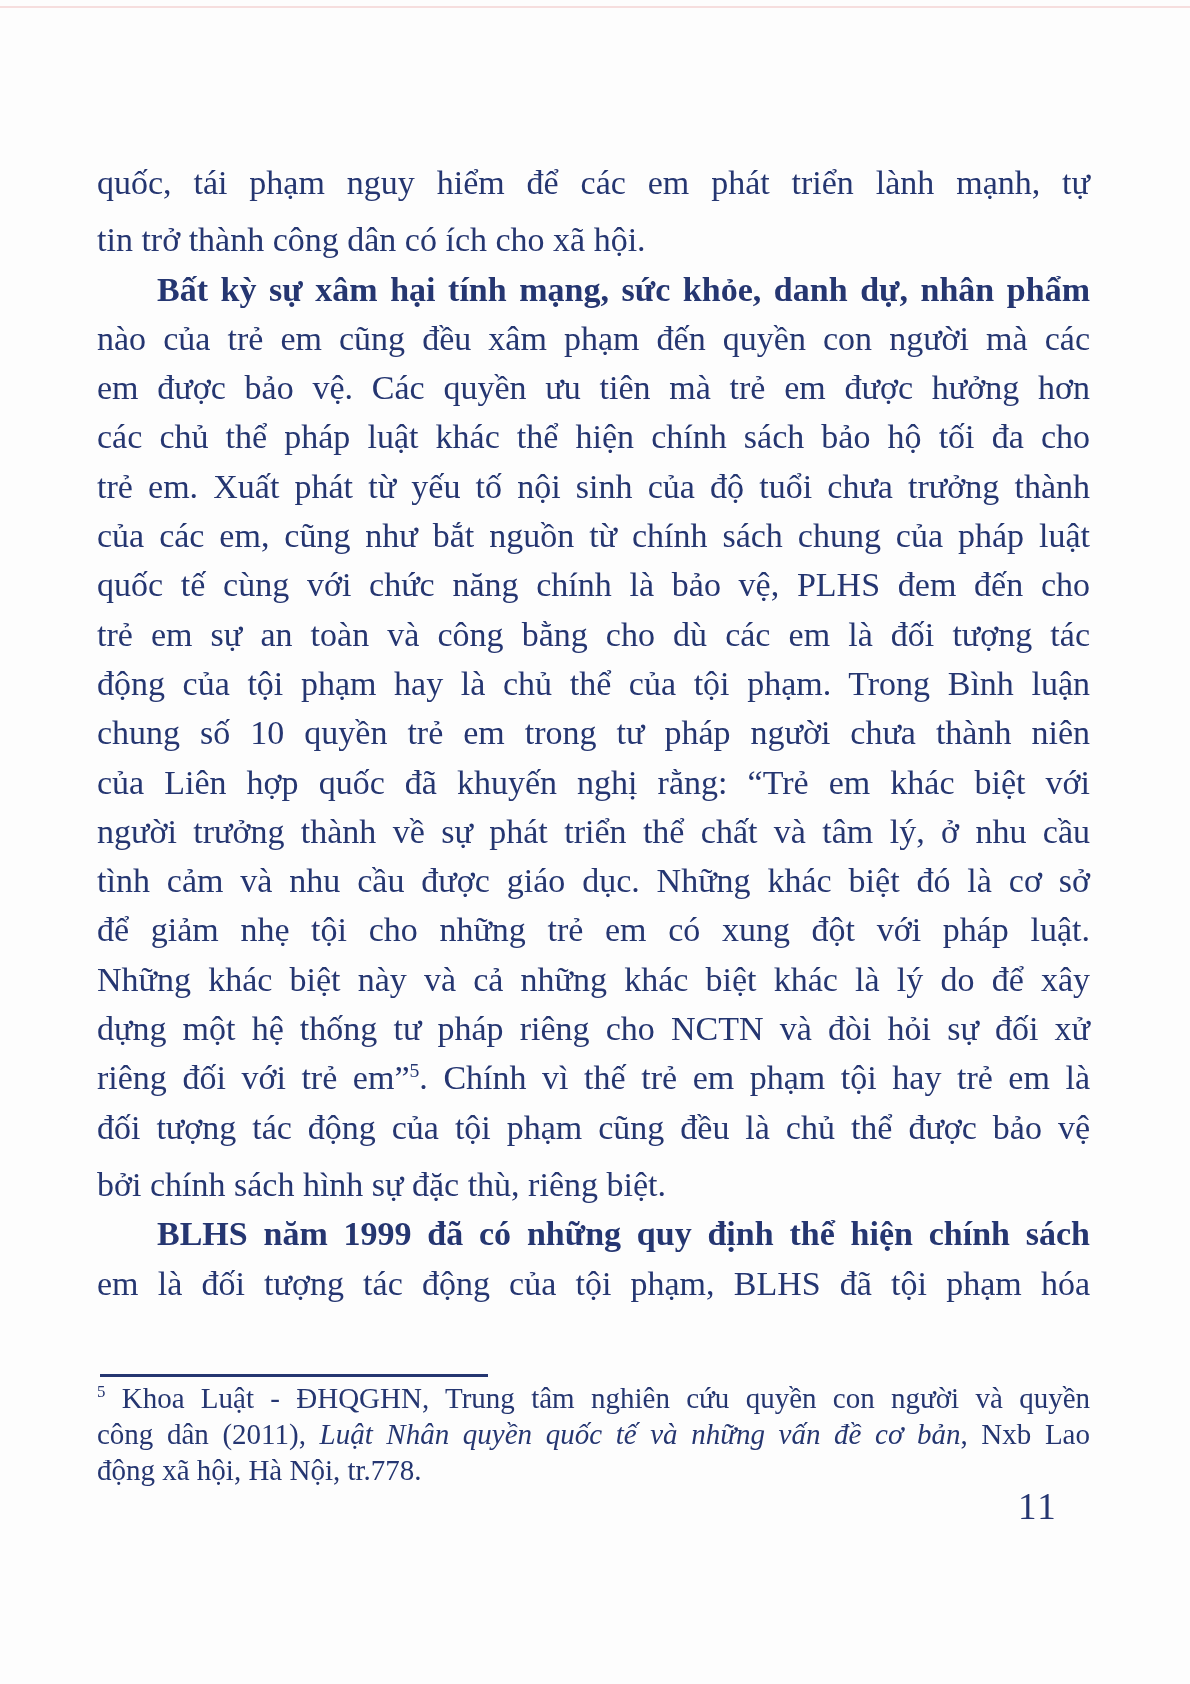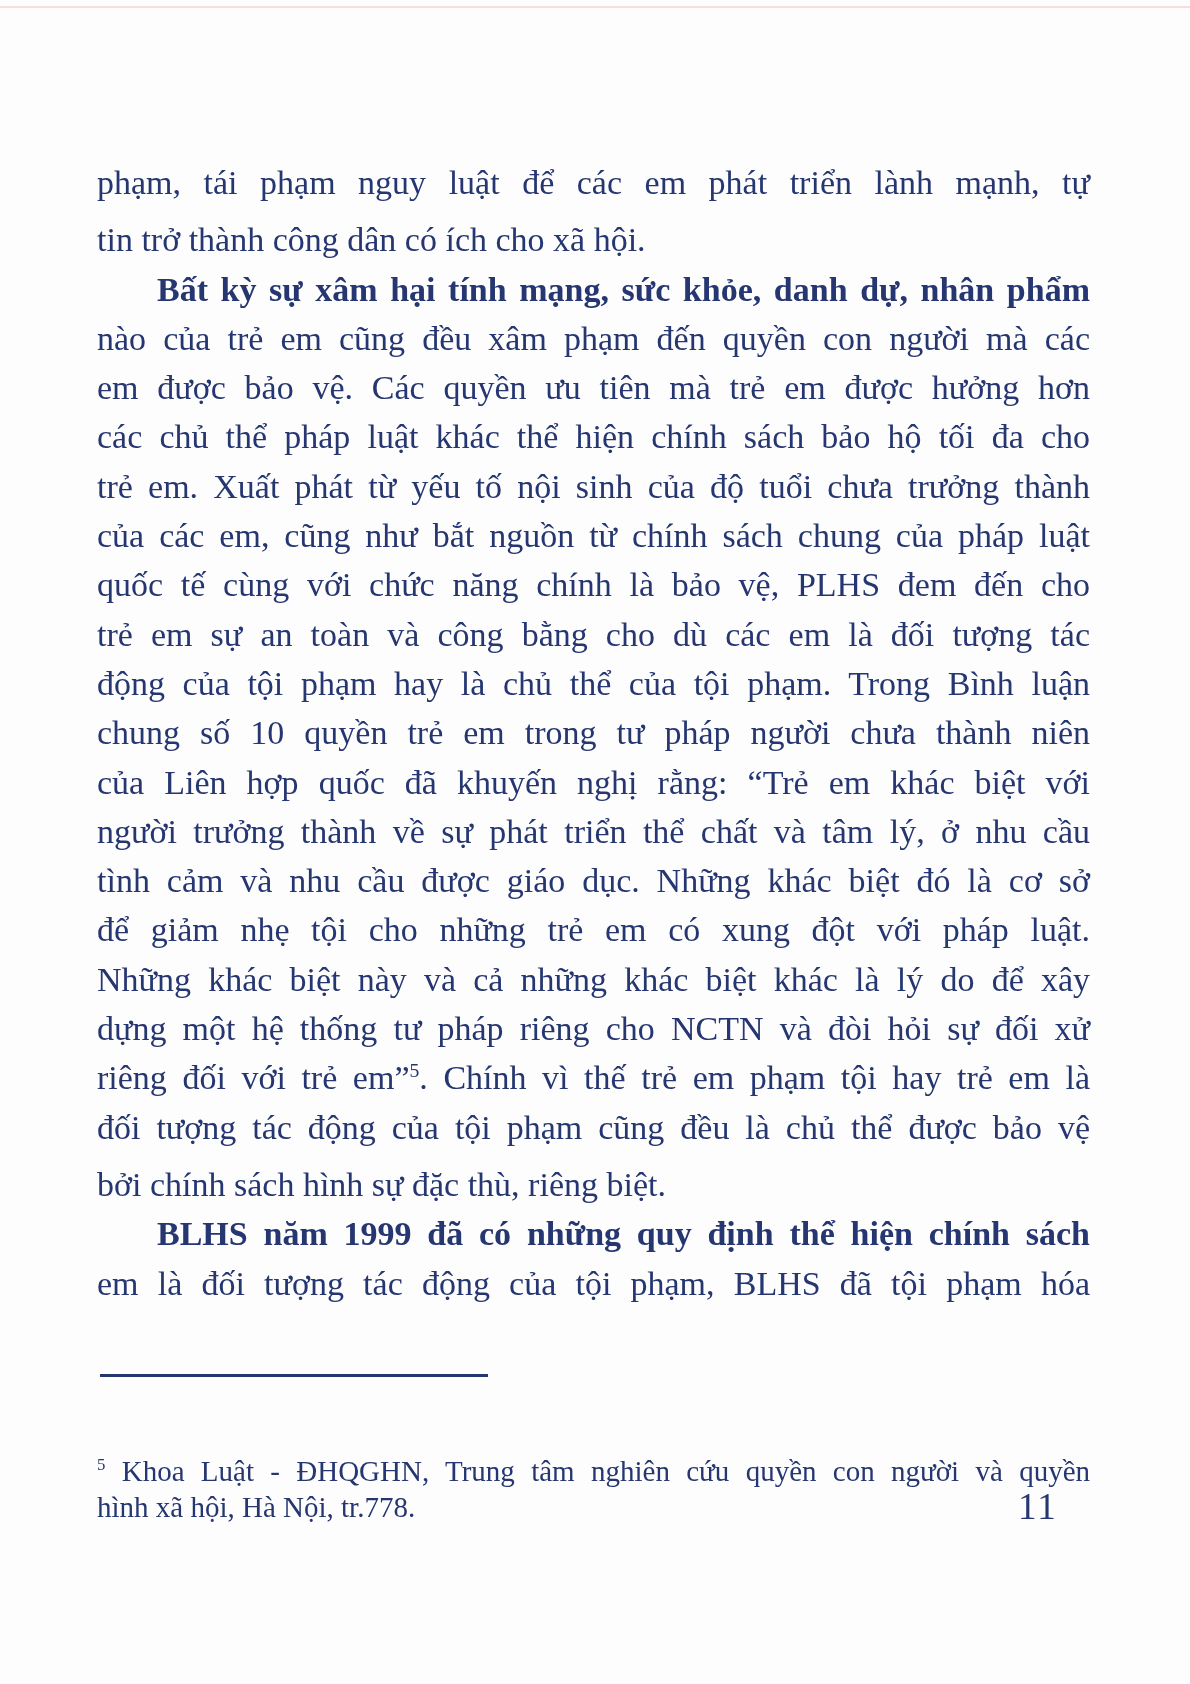--- a/index.html
+++ b/index.html
@@ -45,21 +45,21 @@
     vertical-align:super;
   }
   .footnote-sep{
     position:absolute;
     left:100px; top:1374px;
     width:388px; height:3px;
     background:var(--ink);
   }
   .footnotes{
     position:absolute;
-    left:97px; top:1453px;
+    left:97px; top:1380px;
     width:993px;
   }
   .fline{
     font-size:29px;
     line-height:36px;
     height:36px;
     color:var(--ink);
     text-align:justify;
     text-align-last:justify;
   }
@@ -72,21 +72,21 @@
     letter-spacing:2px;
   }
 </style>
 </head>
 <body>
 
 <div class="page">
   <div class="scan-line"></div>
 
   <div class="body-text">
-      <div class="line"><span>phạm, tái phạm nguy luật để các em phát triển lành mạnh, tự</span></div>
+      <div class="line"><span>quốc, tái phạm nguy hiểm để các em phát triển lành mạnh, tự</span></div>
       <div class="line end"><span>tin trở thành công dân có ích cho xã hội.</span></div>
       <div class="line indent"><span>Bất kỳ sự xâm hại tính mạng, sức khỏe, danh dự, nhân phẩm</span></div>
       <div class="line"><span>nào của trẻ em cũng đều xâm phạm đến quyền con người mà các</span></div>
       <div class="line"><span>em được bảo vệ. Các quyền ưu tiên mà trẻ em được hưởng hơn</span></div>
       <div class="line"><span>các chủ thể pháp luật khác thể hiện chính sách bảo hộ tối đa cho</span></div>
       <div class="line"><span>trẻ em. Xuất phát từ yếu tố nội sinh của độ tuổi chưa trưởng thành</span></div>
       <div class="line"><span>của các em, cũng như bắt nguồn từ chính sách chung của pháp luật</span></div>
       <div class="line"><span>quốc tế cùng với chức năng chính là bảo vệ, PLHS đem đến cho</span></div>
       <div class="line"><span>trẻ em sự an toàn và công bằng cho dù các em là đối tượng tác</span></div>
       <div class="line"><span>động của tội phạm hay là chủ thể của tội phạm. Trong Bình luận</span></div>
@@ -101,17 +101,18 @@
       <div class="line"><span>đối tượng tác động của tội phạm cũng đều là chủ thể được bảo vệ</span></div>
       <div class="line end"><span>bởi chính sách hình sự đặc thù, riêng biệt.</span></div>
       <div class="line indent"><span>BLHS năm 1999 đã có những quy định thể hiện chính sách</span></div>
       <div class="line"><span>em là đối tượng tác động của tội phạm, BLHS đã tội phạm hóa</span></div>
     </div>
 
   <div class="footnote-sep"></div>
 
   <div class="footnotes">
       <div class="fline"><sup>5</sup><span> Khoa Luật - ĐHQGHN, Trung tâm nghiên cứu quyền con người và quyền</span></div>
-      <div class="fline end"><span>hình xã hội, Hà Nội, tr.778.</span></div>
+      <div class="fline"><span>công dân (2011), </span><i>Luật Nhân quyền quốc tế và những vấn đề cơ bản</i><span>, Nxb Lao</span></div>
+      <div class="fline end"><span>động xã hội, Hà Nội, tr.778.</span></div>
     </div>
 
   <div class="page-number">11</div>
 </div>
 
 </body></html>

